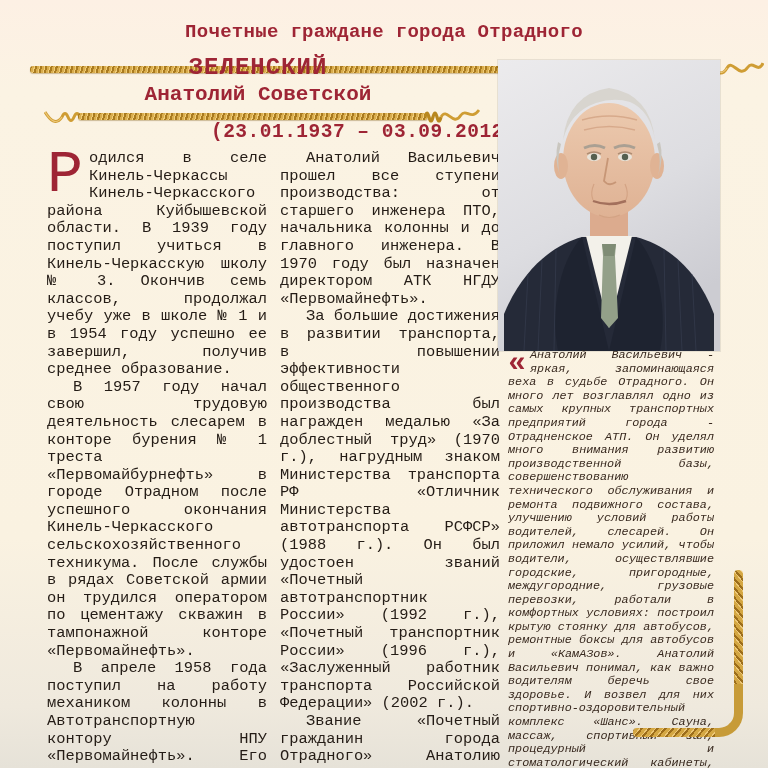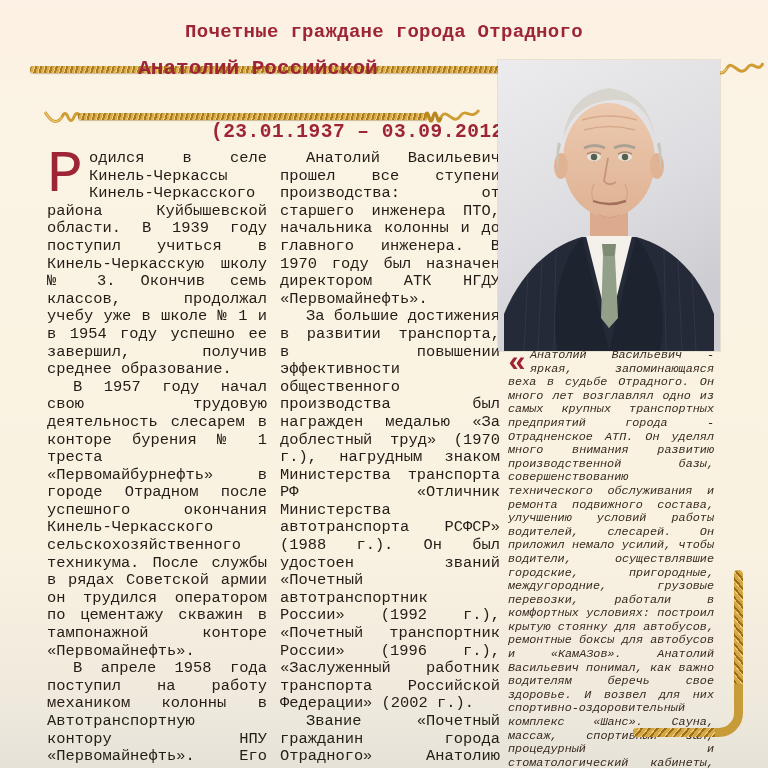--- a/index.html
+++ b/index.html
@@ -84,21 +84,22 @@
   <div class="header-title">Почетные граждане города Отрадного</div>
 
   <div class="rope-bar rope-top-bar"></div>
   <svg class="coil" style="left:682px;top:56px" width="82" height="28" viewBox="0 0 82 28">
     <path d="M1 14 Q3 4 5 14 Q7 24 9 14 Q11 4 13 14 Q15 24 17 14 Q19 4 21 14" fill="none" stroke="#b8871f" stroke-width="3.4"></path>
     <path d="M21 14 C28 0 36 28 45 12 C51 2 57 24 66 11 C71 4 76 18 81 7" fill="none" stroke="#cf9d34" stroke-width="3"></path>
     <path d="M21 14 C28 2 36 26 45 12" fill="none" stroke="#edc878" stroke-width="1.2"></path>
   </svg>
 
   <div class="name-block">
-    <div class="name-line2">Анатолий Российской</div>
+    <div class="name-line1">ЗЕЛЕНСКИЙ</div>
+    <div class="name-line2">Анатолий Советской</div>
   </div>
 
   <svg class="coil" style="left:44px;top:104px" width="40" height="26" viewBox="0 0 40 26">
     <path d="M1 8 C6 16 12 22 18 13 Q21 6 24 13 Q27 20 30 13 Q33 6 36 13 L39 13" fill="none" stroke="#cf9d34" stroke-width="3"></path>
     <path d="M1 8 C6 16 12 22 18 13" fill="none" stroke="#edc878" stroke-width="1.2"></path>
   </svg>
   <div class="rope-bar rope-mid-bar"></div>
   <svg class="coil" style="left:424px;top:104px" width="56" height="26" viewBox="0 0 56 26">
     <path d="M1 13 Q3 5 5 13 Q7 21 9 13 Q11 5 13 13 Q15 21 17 13" fill="none" stroke="#b8871f" stroke-width="3.2"></path>
     <path d="M17 13 C23 2 29 24 37 11 C42 4 47 17 55 6" fill="none" stroke="#cf9d34" stroke-width="2.8"></path>

